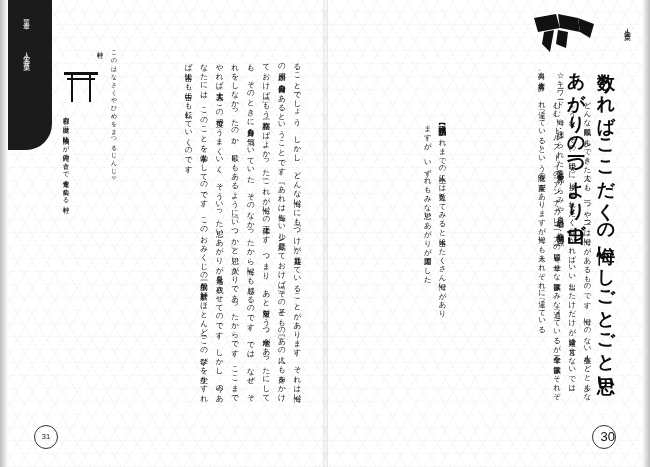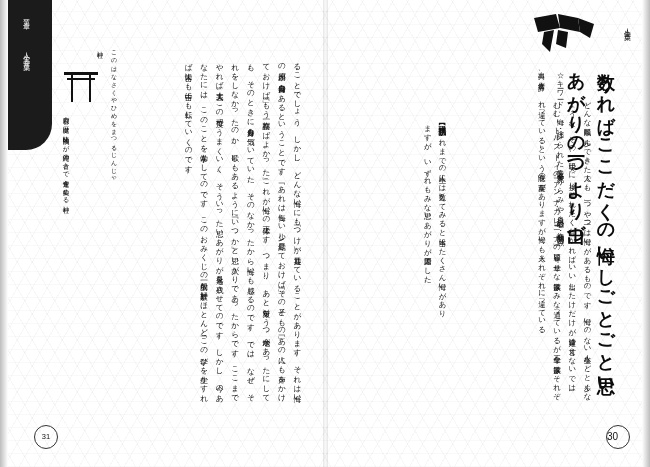--- a/index.html
+++ b/index.html
@@ -113,23 +113,23 @@
     font-size:7.4px;line-height:2.0;letter-spacing:0.4px;color:#111;
   }
   .gendai .tag{font-weight:bold;}
   .body-right{
     position:absolute;left:120px;top:96px;width:150px;height:300px;
     writing-mode:vertical-rl;
     font-size:7.4px;line-height:2.05;letter-spacing:0.4px;color:#111;
     text-align:justify;
   }
   .folio-right{
-    position:absolute;right:20px;bottom:18px;width:22px;height:22px;
+    position:absolute;right:34px;bottom:18px;width:22px;height:22px;
     border:1px solid #333;border-radius:50%;
-    font-size:10px;line-height:22px;text-align:left;color:#111;
+    font-size:13px;line-height:22px;text-align:right;color:#111;
     font-family:"Liberation Sans",sans-serif;
   }
 </style>
 </head>
 <body>
 
 <div class="spread">
   <div class="paper-texture"></div>
 
   <div class="page-left">

